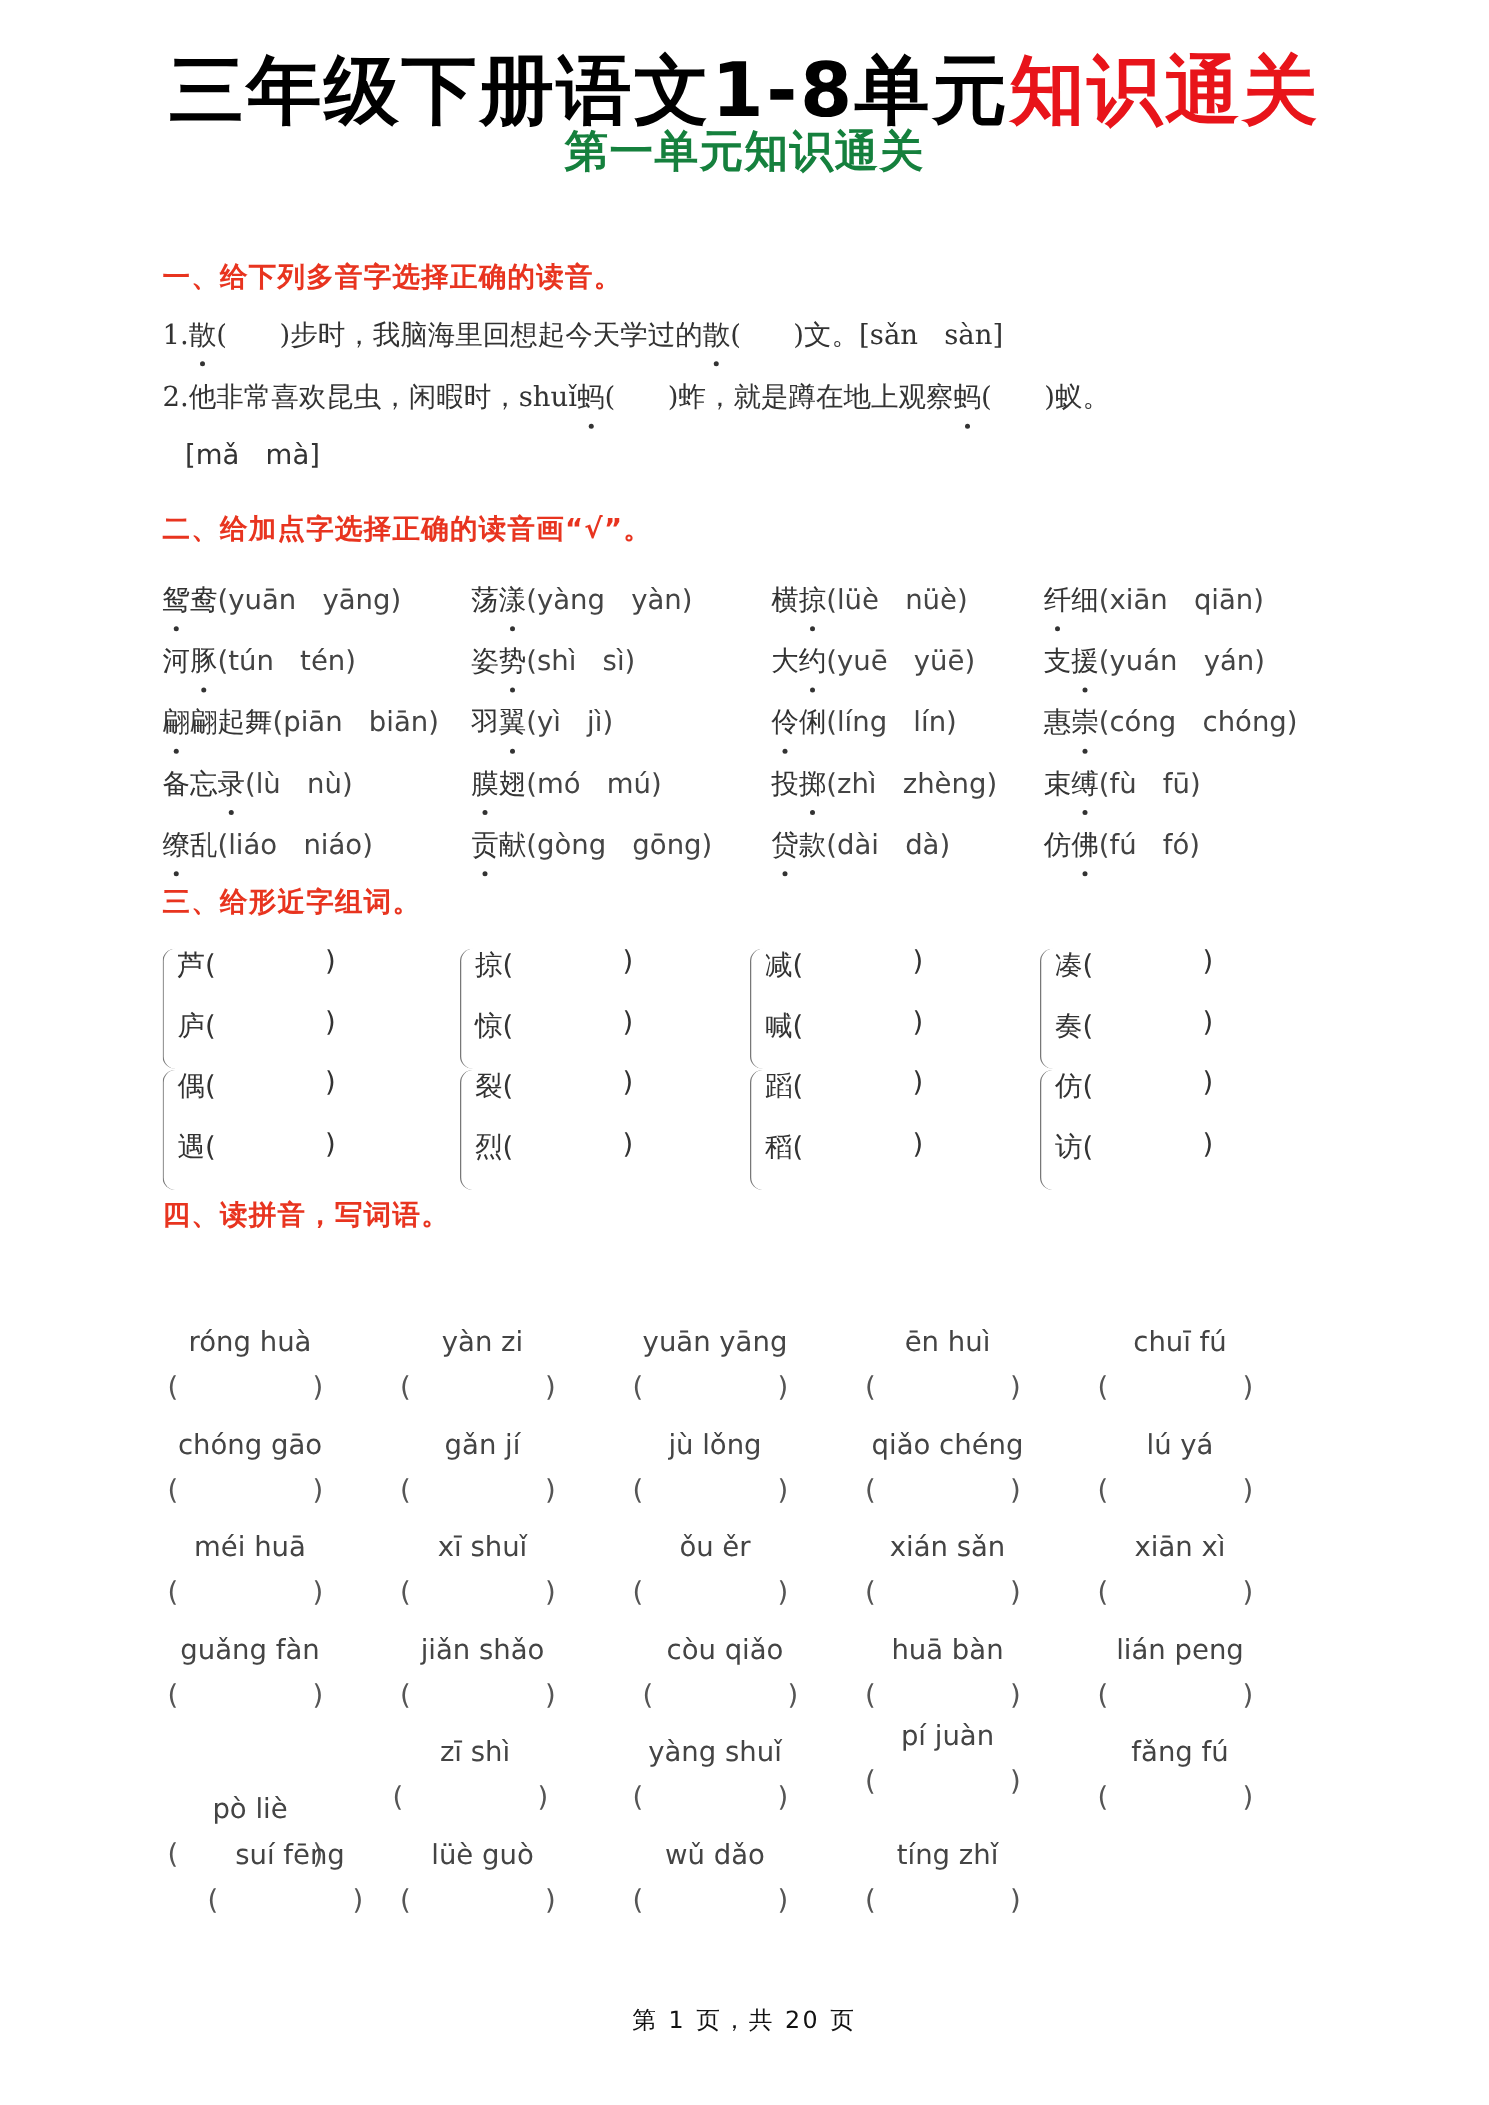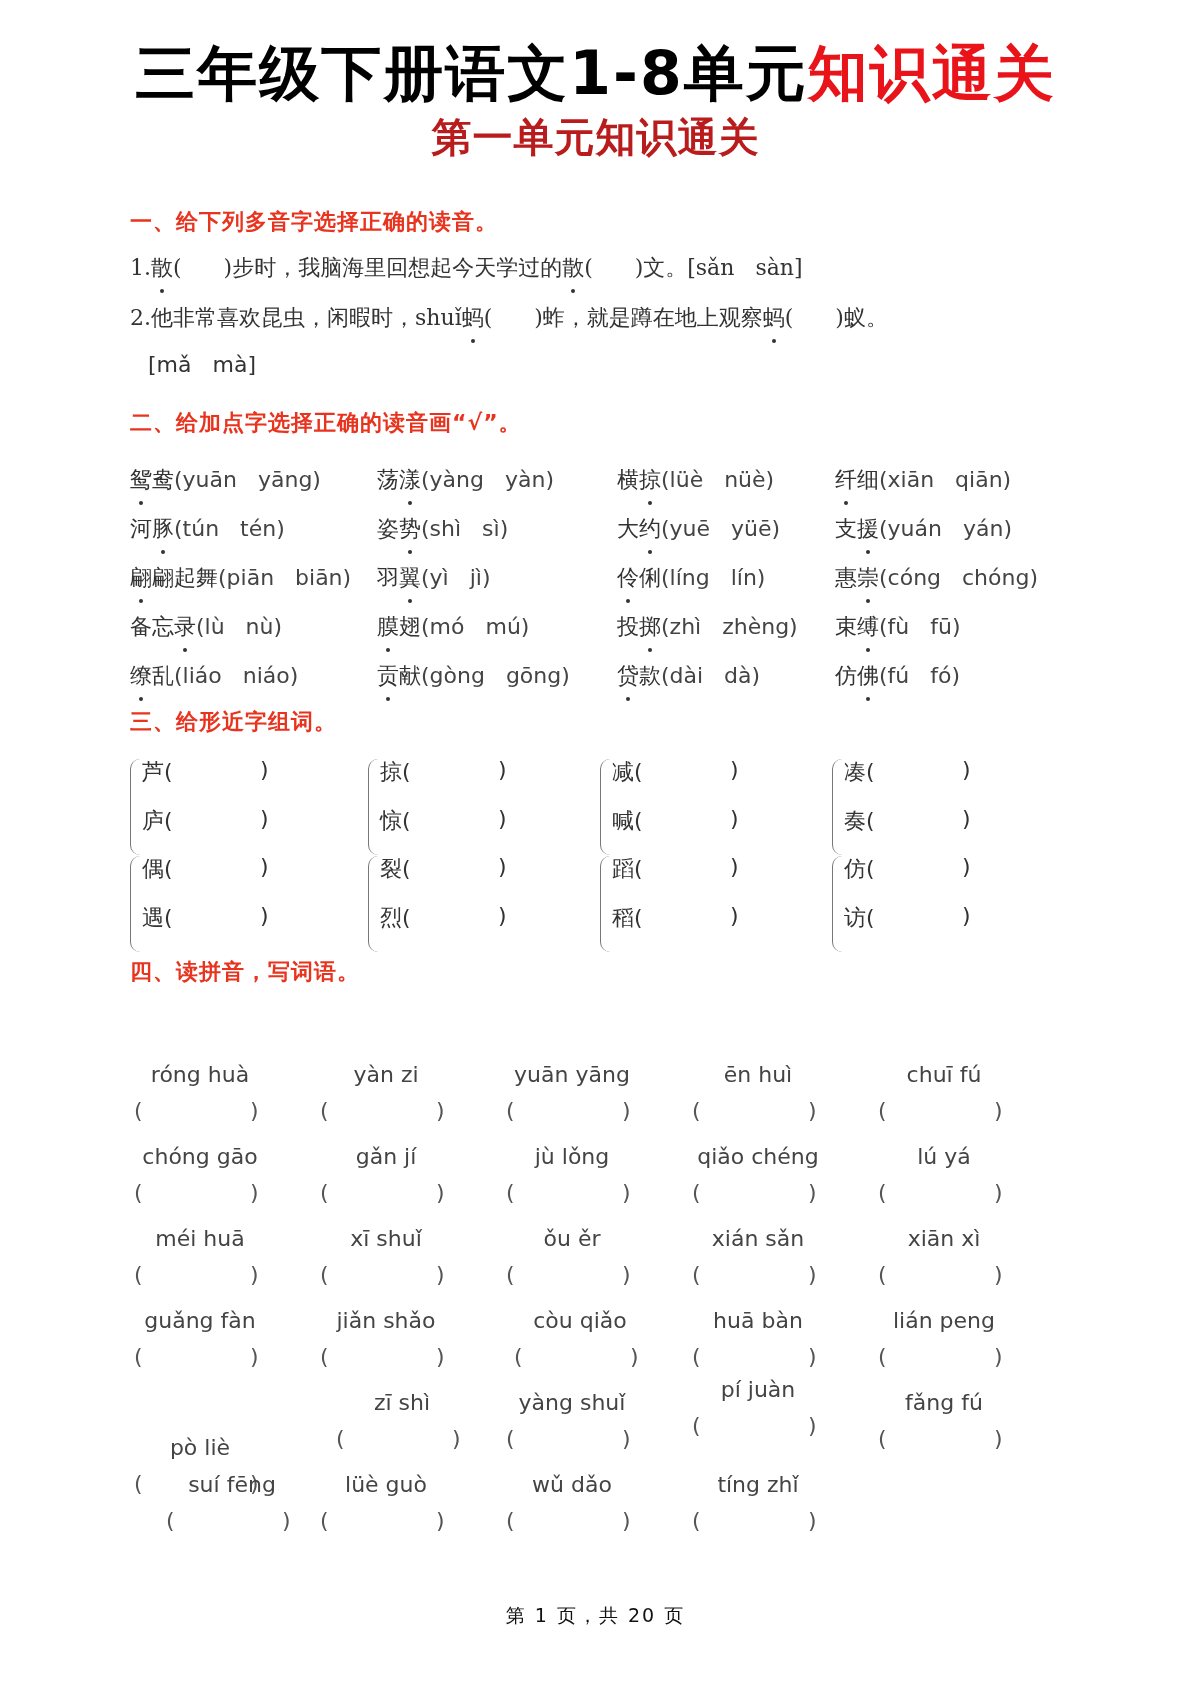--- a/index.html
+++ b/index.html
@@ -2,22 +2,22 @@
 <html><head>
 <meta charset="utf-8">
 <style>
   html, body { margin:0; padding:0; background:#ffffff; }
   body { width:1191px; height:1684px; position:relative; overflow:hidden;
          font-family:"DejaVu Sans", sans-serif; color:#2a2a2a; }
   .title { position:absolute; top:38px; left:0; width:1191px; text-align:center;
            font-size:60px; font-weight:bold; letter-spacing:2px; color:#000; line-height:70px;
            font-family:"DejaVu Sans", sans-serif; }
   .title .red { color:#e8141a; }
-  .subtitle { position:absolute; top:110px; left:0; width:1191px; text-align:center;
-              font-family:"DejaVu Serif", serif; font-size:40px; font-weight:bold; color:#b91c1c; letter-spacing:1px; }
+  .subtitle { position:absolute; top:98px; left:0; width:1191px; text-align:center;
+              font-family:"DejaVu Serif", serif; font-size:35px; font-weight:bold; color:#15803d; letter-spacing:1px; }
   .sec-head { position:absolute; left:130px; font-size:22px; font-weight:bold; color:#e8341f; letter-spacing:1px; }
   .line { position:absolute; left:130px; font-size:22px; color:#333; white-space:pre; font-family:"DejaVu Serif", serif; }
   .dot { position:relative; display:inline-block; }
   .dot::after { content:""; position:absolute; left:50%; bottom:-10px; width:4px; height:4px; margin-left:-2px;
                 background:#333; border-radius:50%; }
   .grid2 { position:absolute; left:130px; top:480px; width:960px; }
   .g2row { position:absolute; left:0; height:40px; font-size:22px; color:#333; white-space:pre; }
   .g2cell { position:absolute; top:0; white-space:pre; }
   .grid3 { position:absolute; left:130px; top:795px; width:960px; }
   .pair { position:absolute; width:200px; height:100px; }
@@ -239,21 +239,21 @@
         <span class="r">)</span>
       </div>
     </div>
     <div class="pin-cell" style="left: 0px; top: 315px; margin-top: 45px;">
       <div class="pin">pò liè</div>
       <div class="paren">
         <span class="l">(</span>
         <span class="r">)</span>
       </div>
     </div>
-    <div class="pin-cell" style="left: 202px; top: 315px;">
+    <div class="pin-cell" style="left: 180px; top: 315px;">
       <div class="pin">zī shì</div>
       <div class="paren">
         <span class="l">(</span>
         <span class="r">)</span>
       </div>
     </div>
     <div class="pin-cell" style="left: 372px; top: 315px;">
       <div class="pin">yàng shuǐ</div>
       <div class="paren">
         <span class="l">(</span>

